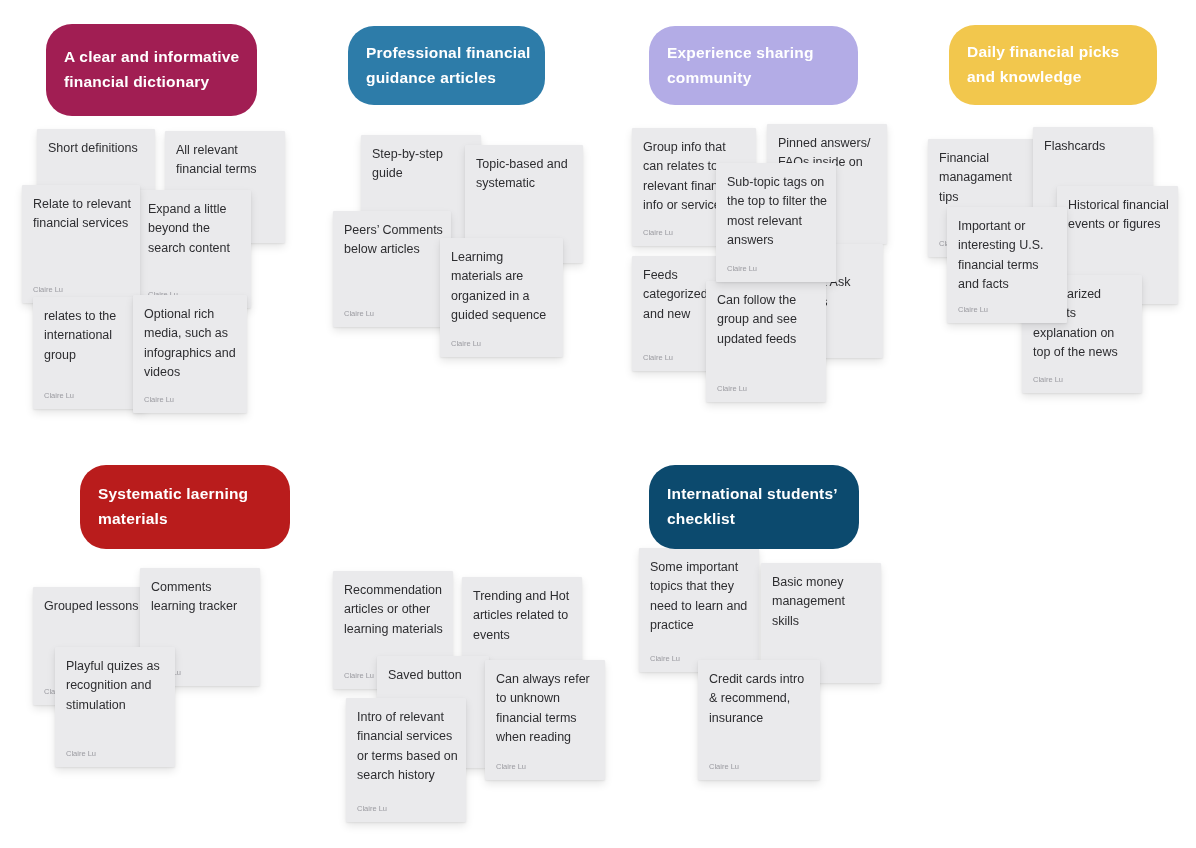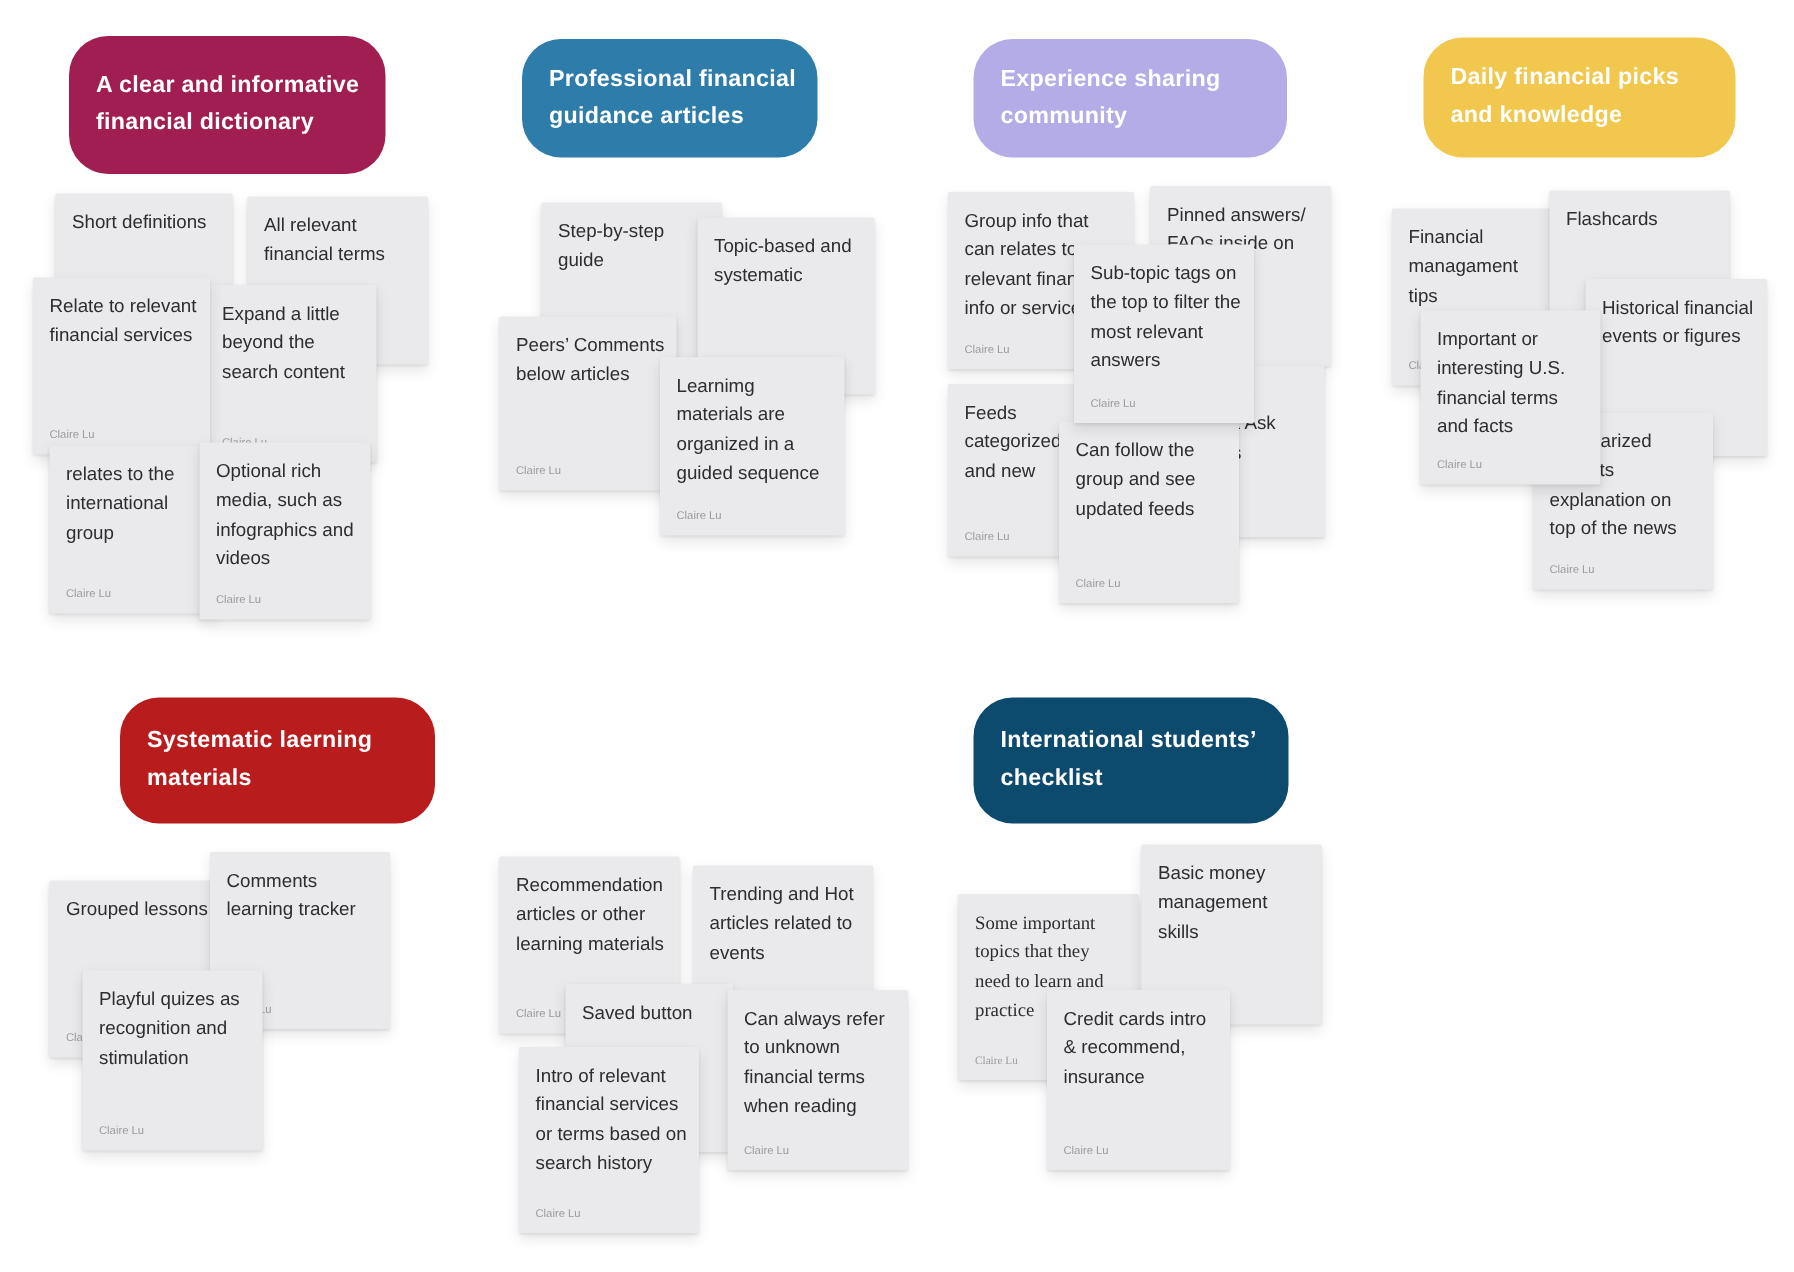--- a/index.html
+++ b/index.html
@@ -148,21 +148,21 @@
       <div class="txt">Can always refer to unknown financial terms when reading</div>
       <div class="author">Claire Lu</div>
     </div>
     <div class="note" style="left: 346px; top: 698px; width: 120px; height: 124px; z-index: 5;">
       <div class="txt">Intro of relevant financial services or terms based on search history</div>
       <div class="author">Claire Lu</div>
     </div>
     <div class="group-header" style="left: 649px; top: 465px; width: 210px; height: 84px; background: #0c4a6e;">
       <div class="title">International students’ checklist</div>
     </div>
-    <div class="note" style="left: 639px; top: 596px; width: 120px; height: 124px; z-index: 1; font-family: Liberation Serif, serif;">
+    <div class="note" style="left: 639px; top: 548px; width: 120px; height: 124px; z-index: 1;">
       <div class="txt">Some important topics that they need to learn and practice</div>
       <div class="author">Claire Lu</div>
     </div>
     <div class="note" style="left: 761px; top: 563px; width: 120px; height: 120px; z-index: 2;">
       <div class="txt">Basic money management skills</div>
     </div>
     <div class="note" style="left: 698px; top: 660px; width: 122px; height: 120px; z-index: 3;">
       <div class="txt">Credit cards intro &amp; recommend, insurance</div>
       <div class="author">Claire Lu</div>
     </div>

